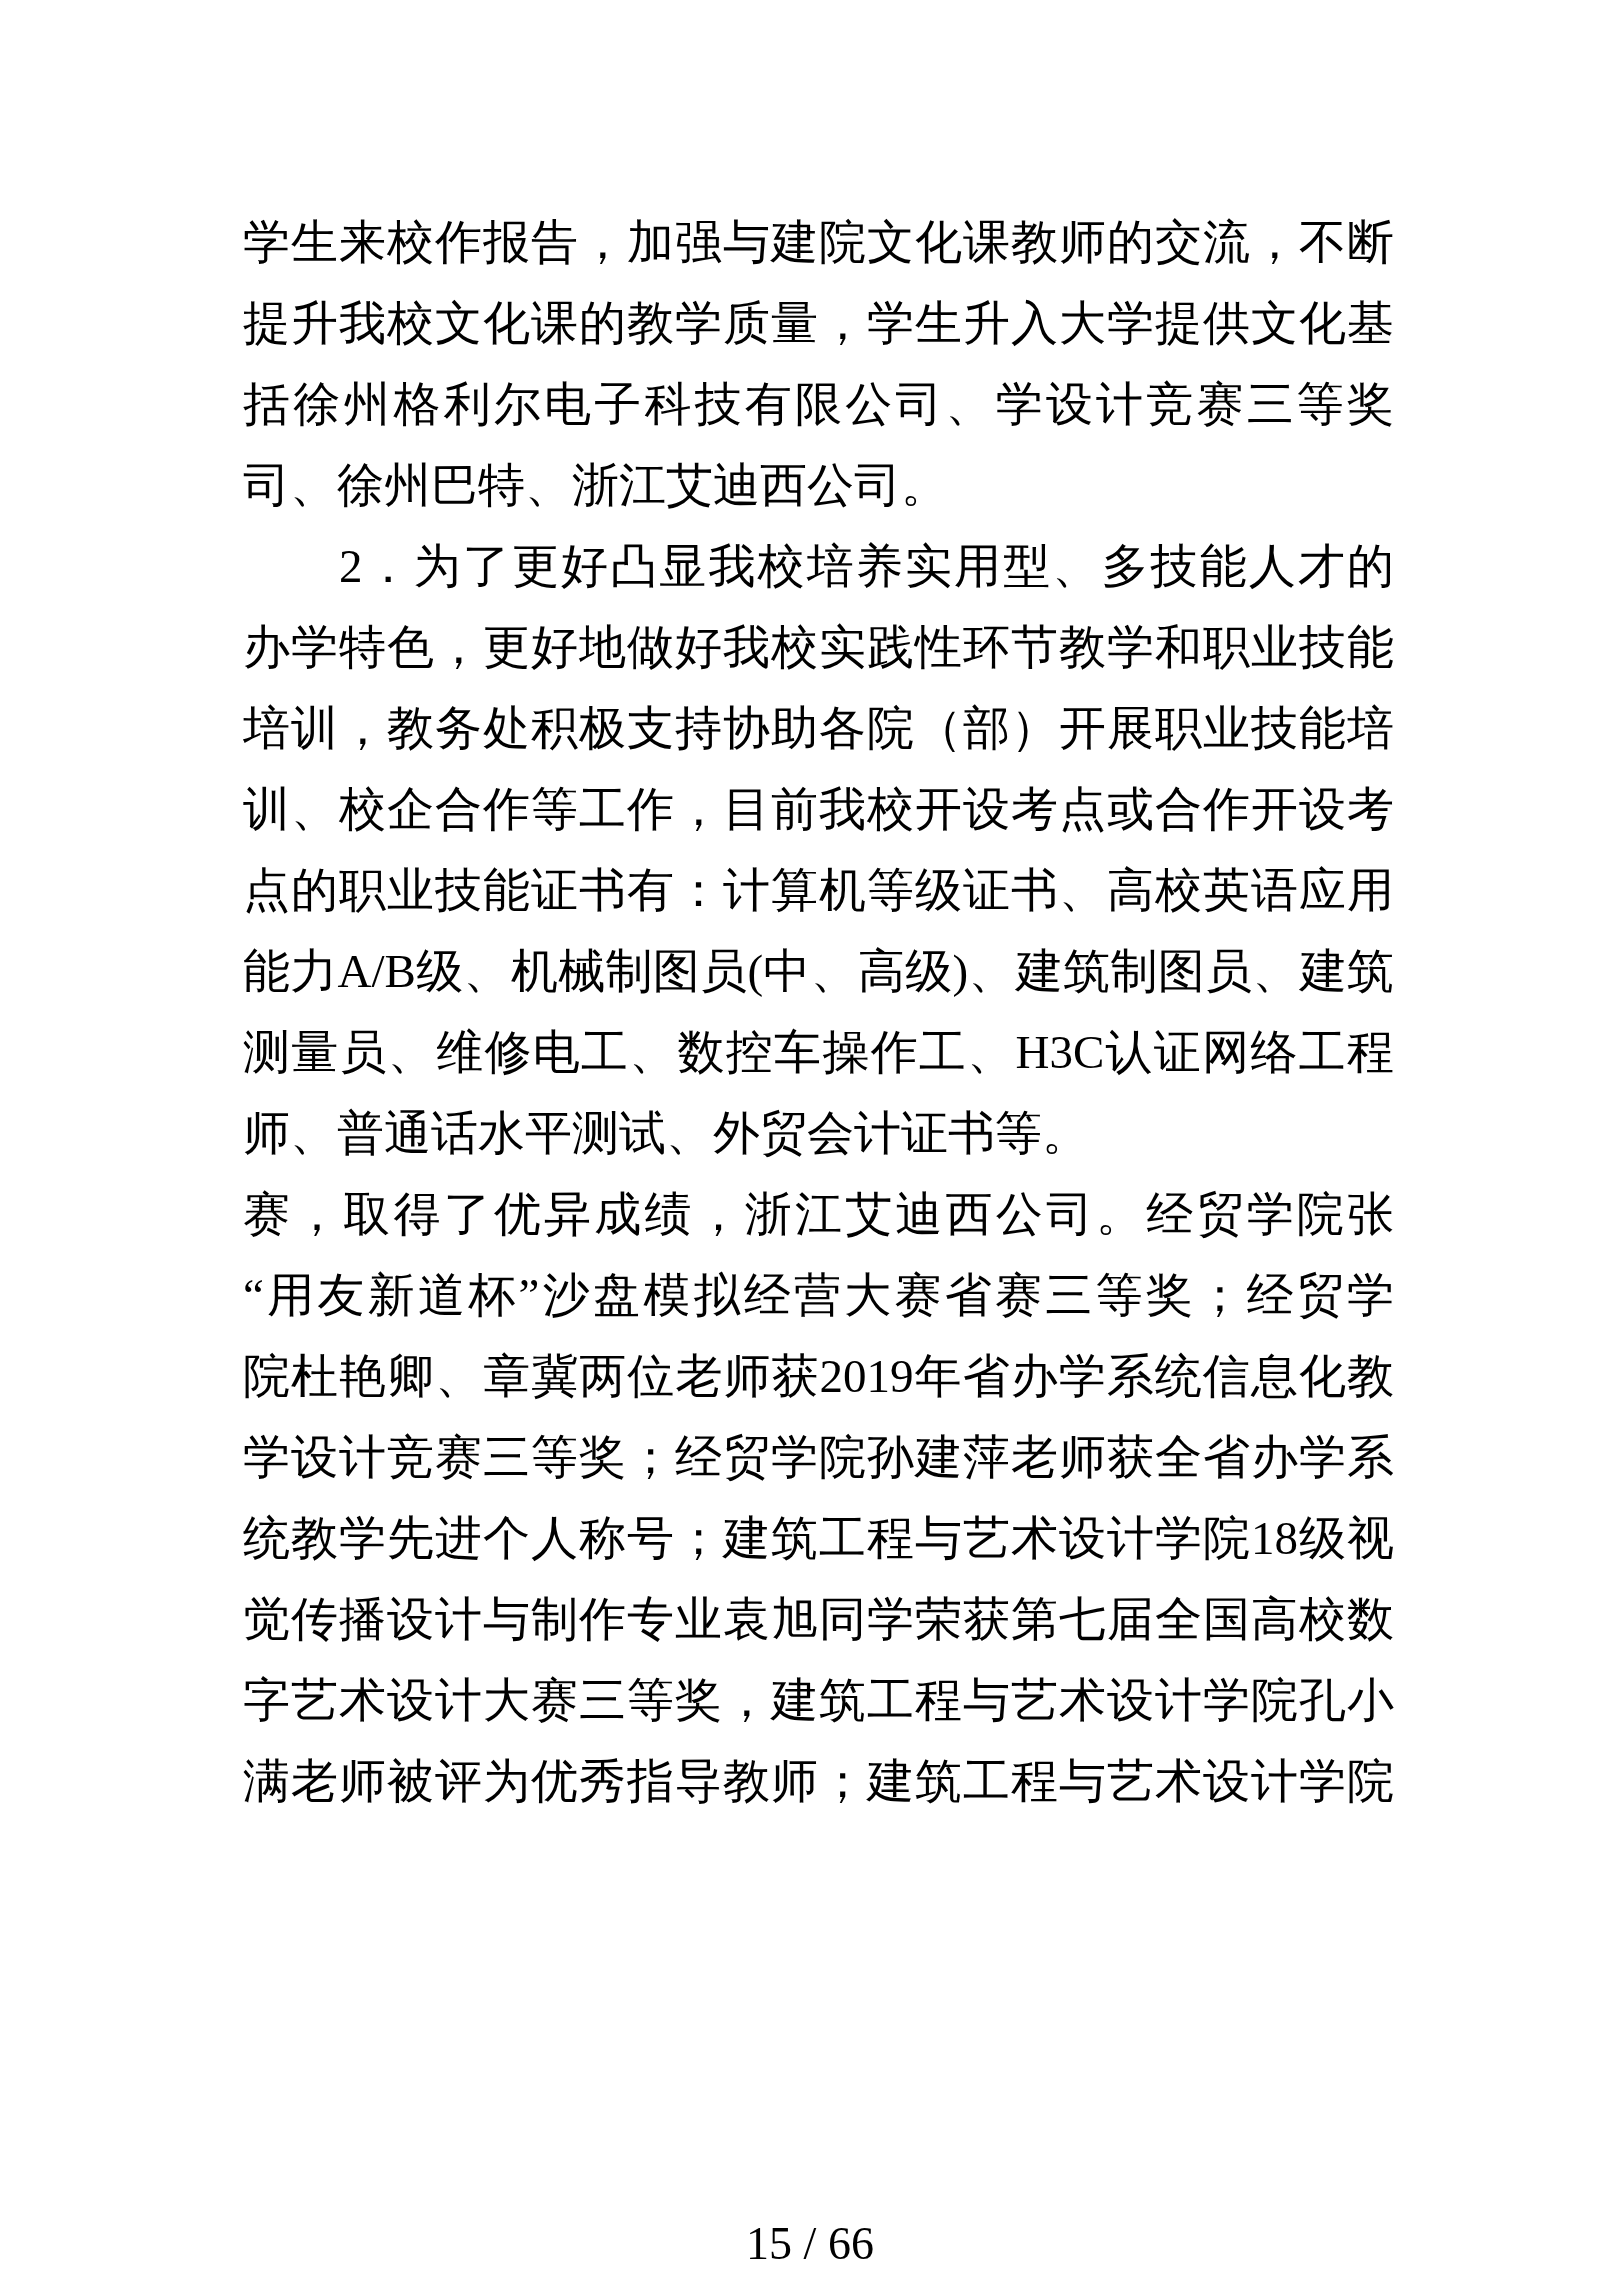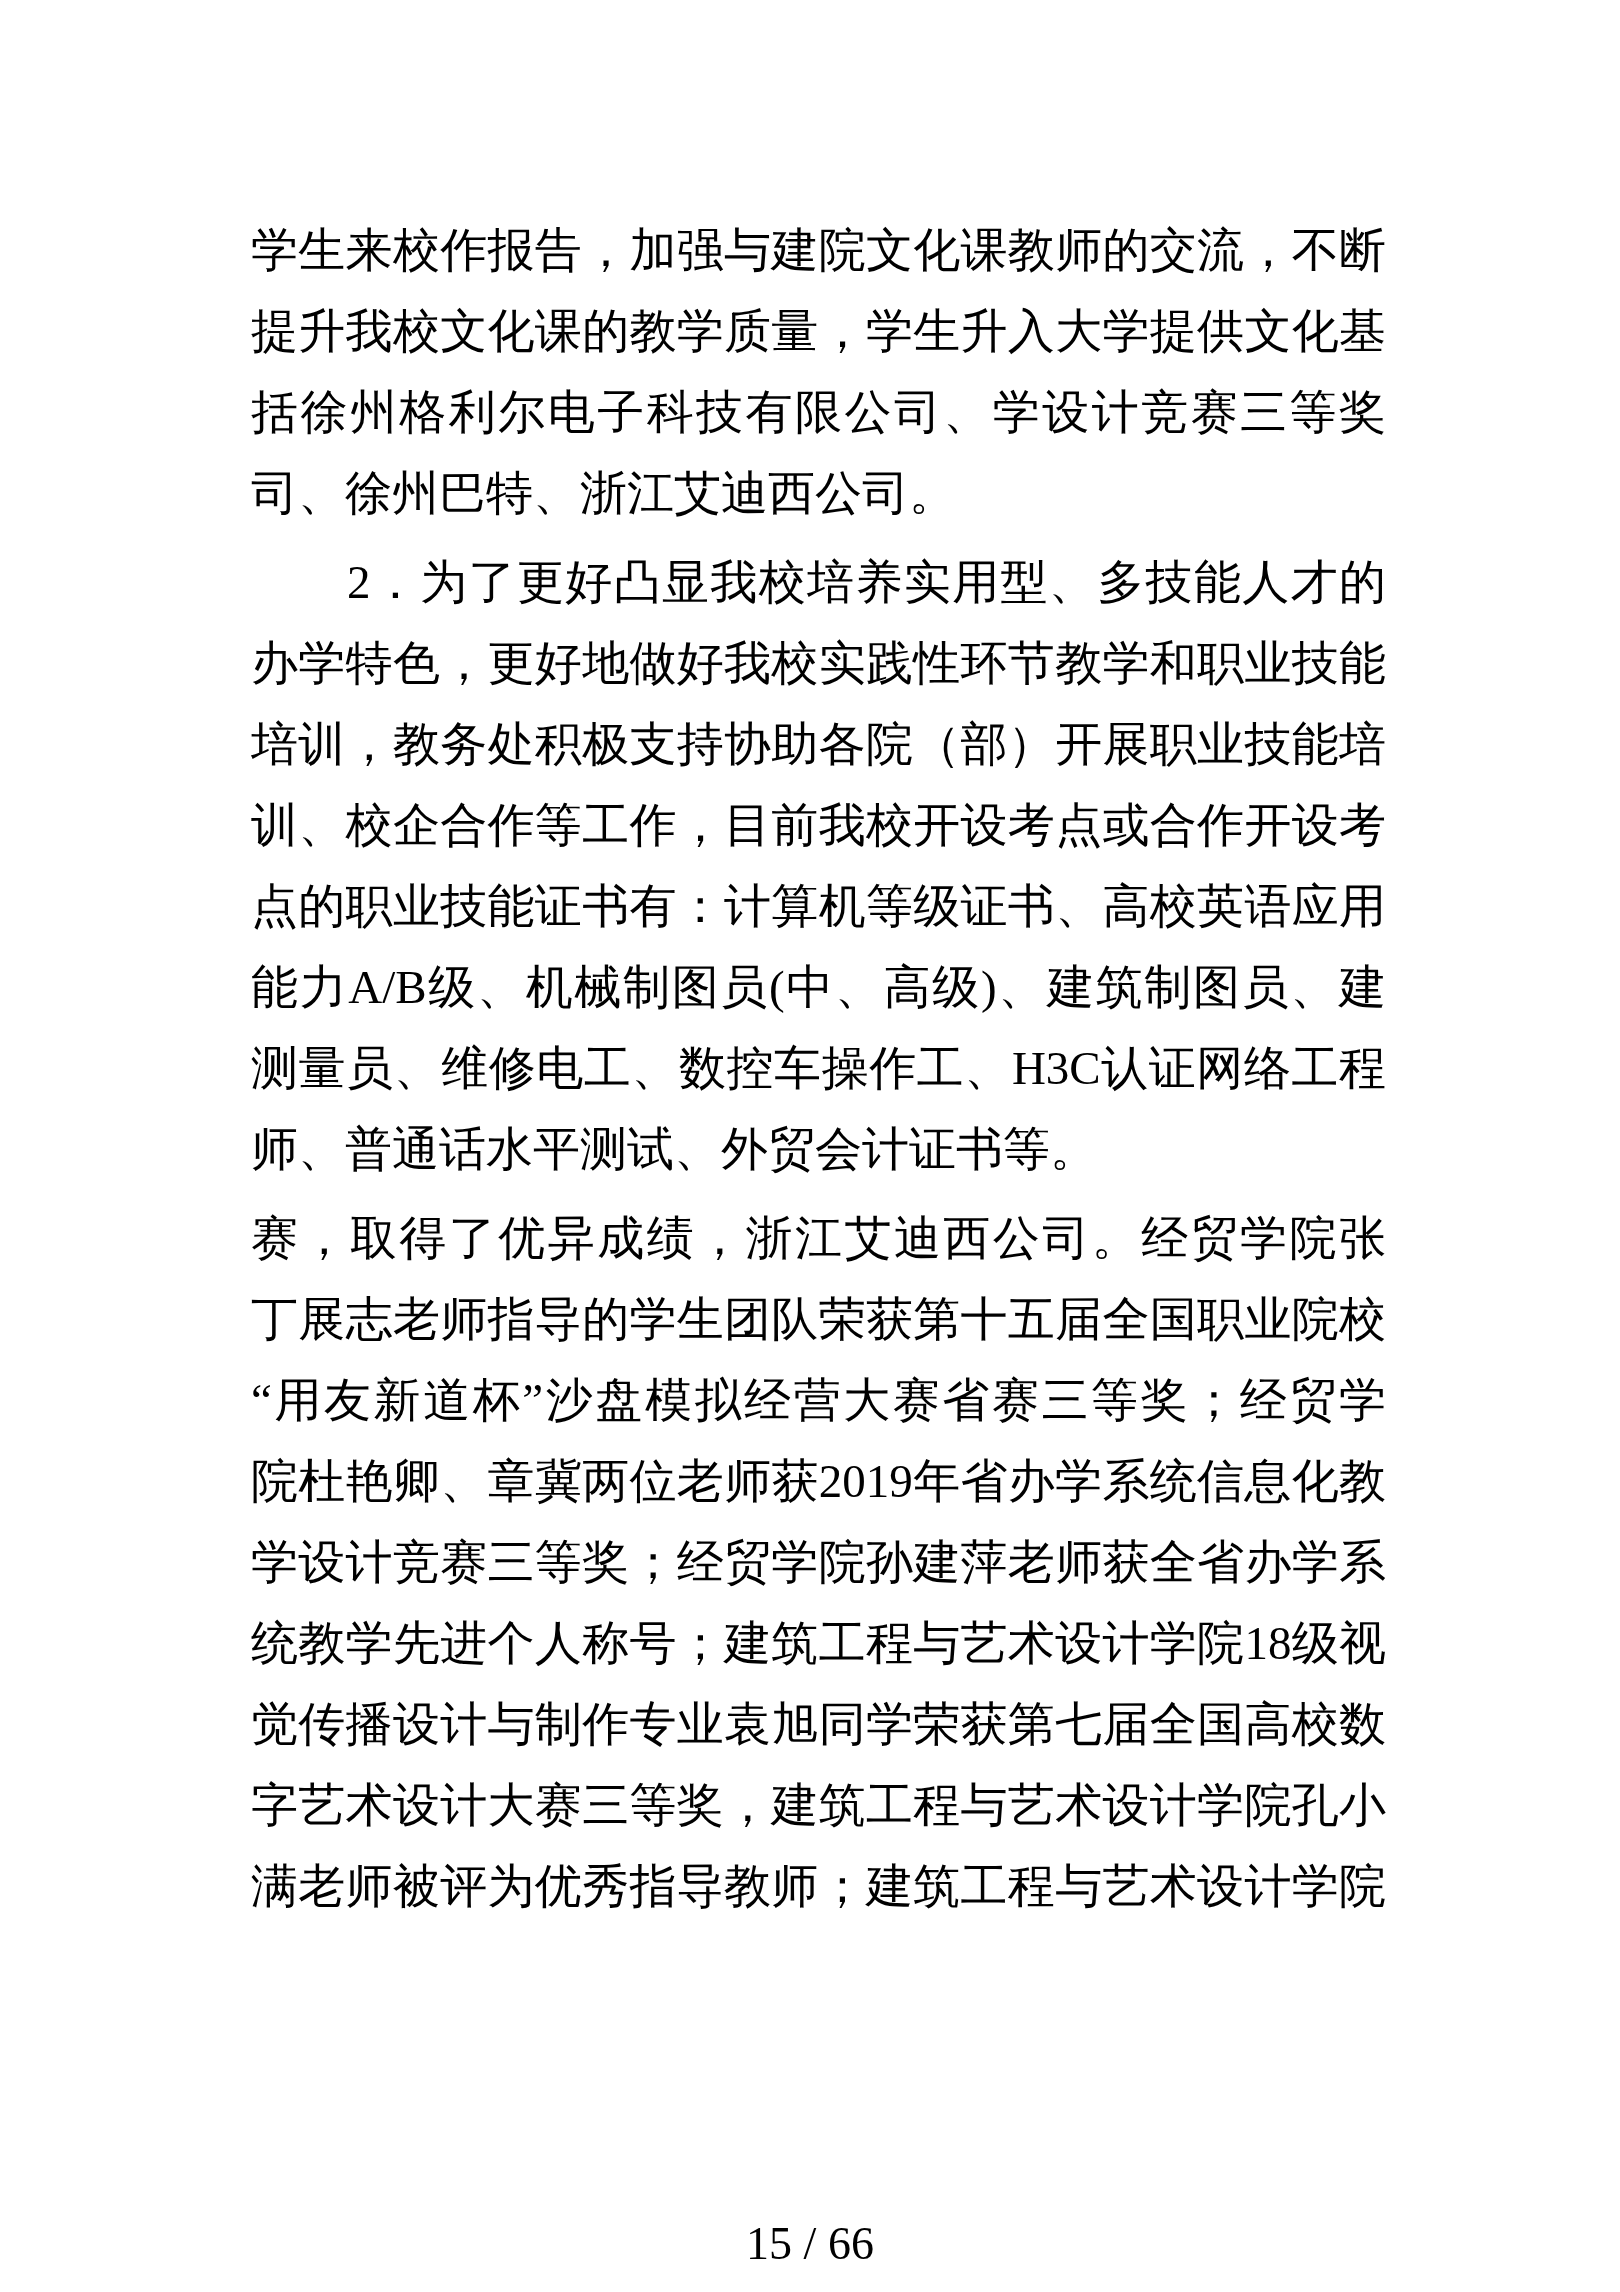--- a/index.html
+++ b/index.html
@@ -17,21 +17,21 @@
     font-family: "Liberation Serif", "DejaVu Serif", serif;
     overflow: hidden;
   }
   .text-block {
     position: absolute;
     left: 243px;
     top: 202px;
     width: 1151px;
   }
   .paragraph {
-    margin: 8px;
+    margin: 0;
     padding: 0;
   }
   .line {
     font-size: 47px;
     height: 81px;
     line-height: 81px;
     letter-spacing: 0;
     text-align: justify;
     text-align-last: justify;
     overflow: hidden;
@@ -73,21 +73,20 @@
       <div class="line">培训，教务处积极支持协助各院（部）开展职业技能培</div>
       <div class="line">训、校企合作等工作，目前我校开设考点或合作开设考</div>
       <div class="line">点的职业技能证书有：计算机等级证书、高校英语应用</div>
       <div class="line">能力A/B级、机械制图员(中、高级)、建筑制图员、建筑</div>
       <div class="line">测量员、维修电工、数控车操作工、H3C认证网络工程</div>
       <div class="line para-last">师、普通话水平测试、外贸会计证书等。</div>
     </div>
 
     <div class="paragraph">
       <div class="line">赛，取得了优异成绩，浙江艾迪西公司。经贸学院张文、</div>
-      <div class="line">丁展志老师指导的学生团队荣获第十五届全国职业院校</div>
       <div class="line">“用友新道杯”沙盘模拟经营大赛省赛三等奖；经贸学</div>
       <div class="line">院杜艳卿、章冀两位老师获2019年省办学系统信息化教</div>
       <div class="line">学设计竞赛三等奖；经贸学院孙建萍老师获全省办学系</div>
       <div class="line">统教学先进个人称号；建筑工程与艺术设计学院18级视</div>
       <div class="line">觉传播设计与制作专业袁旭同学荣获第七届全国高校数</div>
       <div class="line">字艺术设计大赛三等奖，建筑工程与艺术设计学院孔小</div>
       <div class="line">满老师被评为优秀指导教师；建筑工程与艺术设计学院</div>
     </div>
 
   </div>

